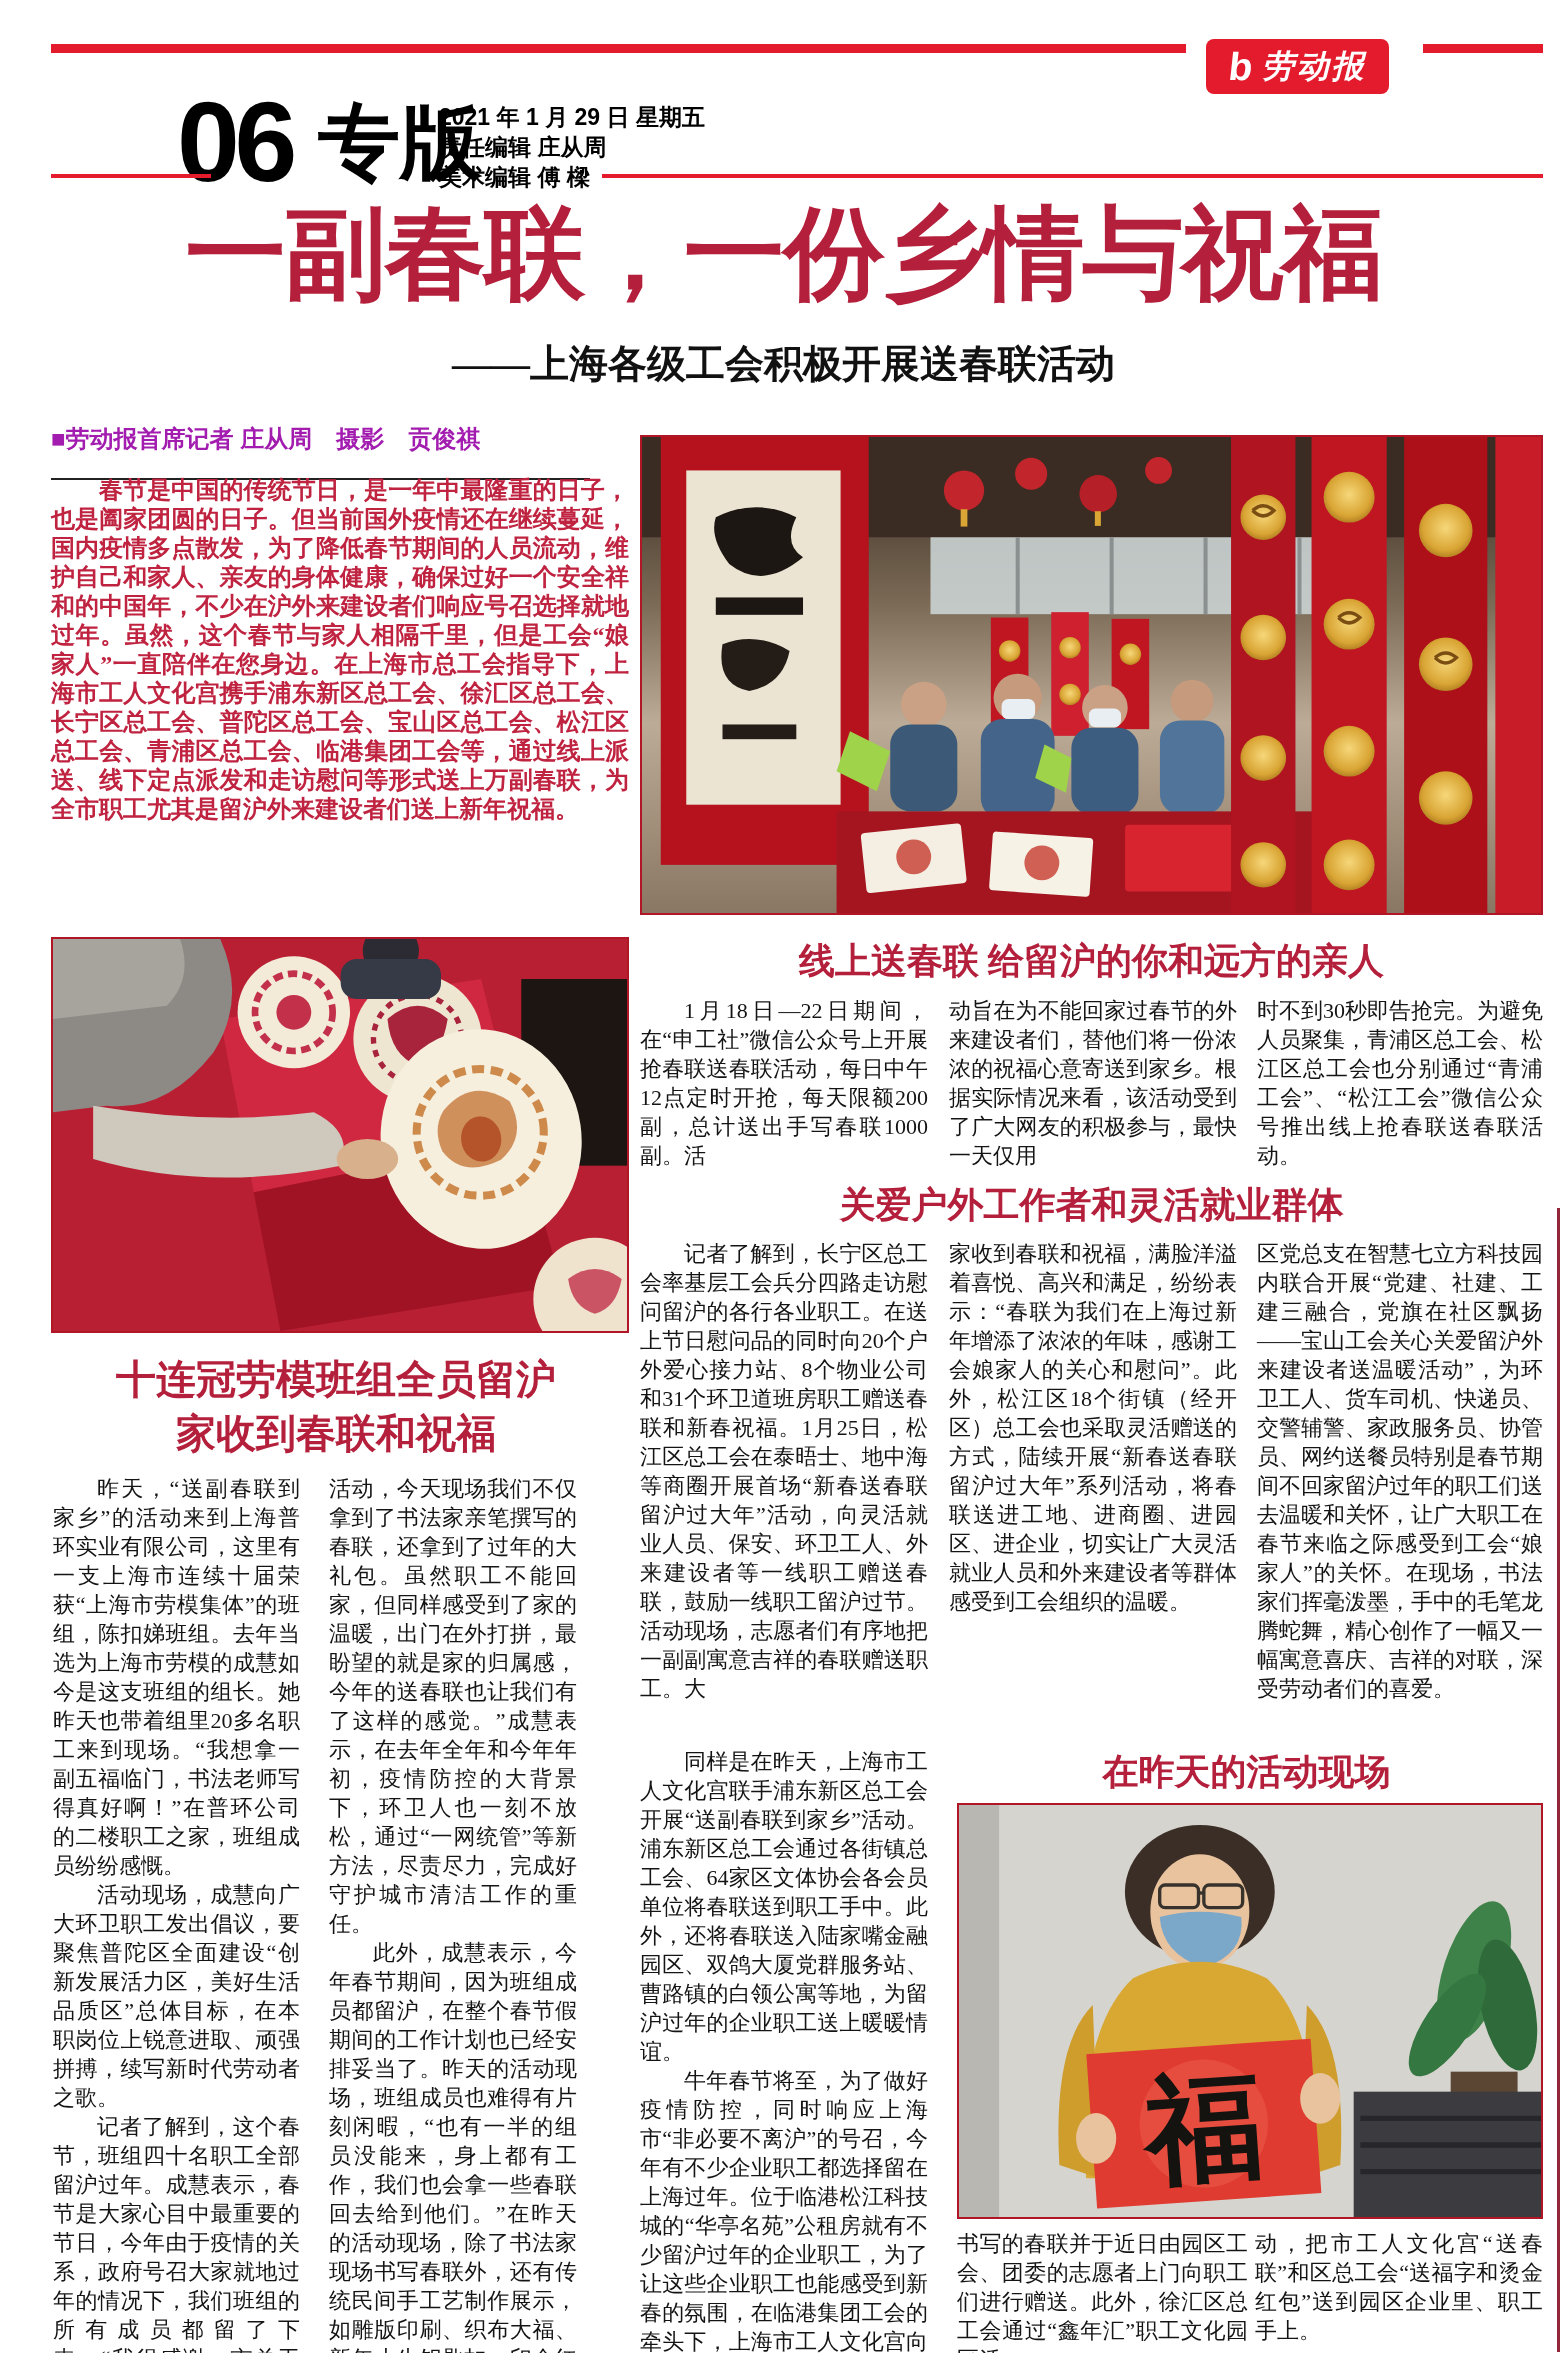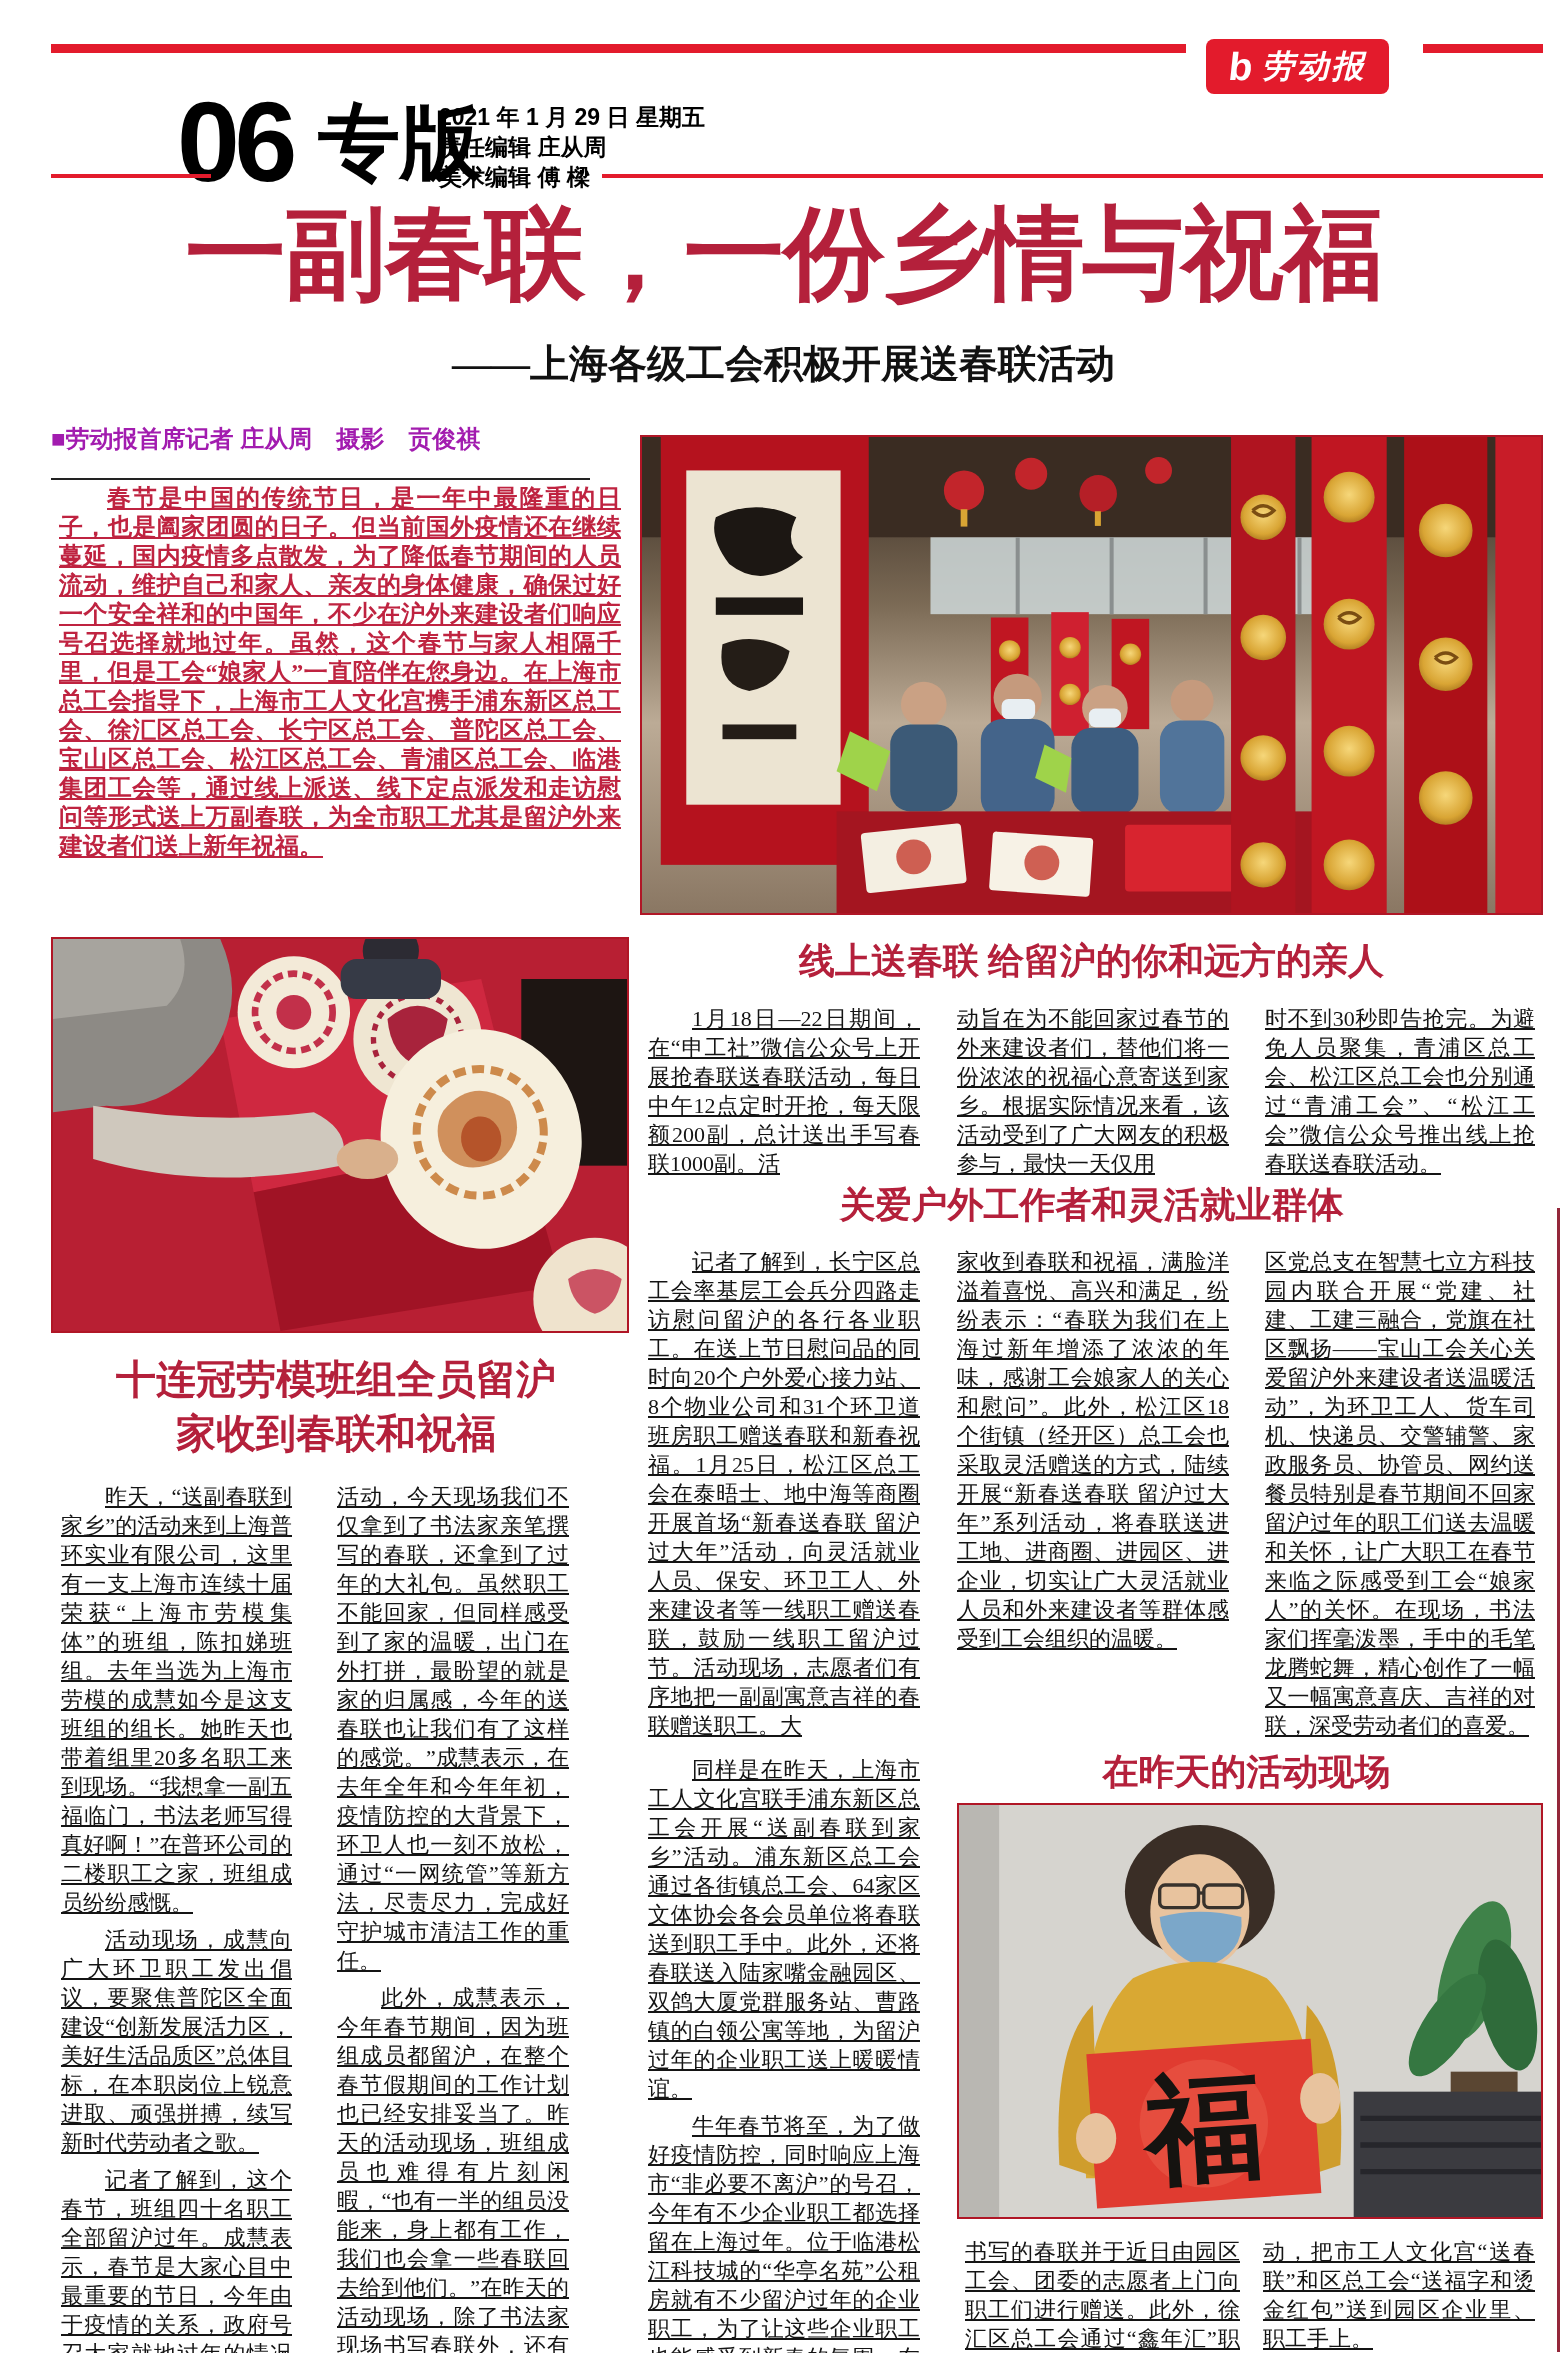--- a/index.html
+++ b/index.html
@@ -22,21 +22,21 @@
   .redline{position:absolute;height:4px;background:#e31b2c;}
   
   .headline{position:absolute;left:37px;top:194px;width:1493px;text-align:center;
             font-size:101px;line-height:1.2;font-weight:bold;color:#b4203b;letter-spacing:-1.3px;}
   .subhead{position:absolute;left:37px;top:337px;width:1493px;text-align:center;
            font-size:39px;font-weight:bold;color:#111;}
   .byline{position:absolute;left:51px;top:423px;width:539px;font-size:24px;font-weight:bold;color:#a21caf;
           border-bottom:2px solid #222;padding-bottom:23px;font-family:"Liberation Sans",sans-serif;}
   
   .col{position:absolute;text-align:justify;font-size:22px;line-height:29px;word-break:break-all;}
-  .col p{margin:8px;text-indent:2em;text-decoration:underline;}
+  .col p{margin:0;text-indent:2em;}
   .col p.cont{text-indent:0;}
   .intro{font-weight:bold;color:#bf2340;font-size:24px;line-height:29px;}
   .sec-h{position:absolute;text-align:center;font-weight:bold;color:#b4203b;font-size:36px;line-height:1.1;}
   .story-h{position:absolute;text-align:center;font-weight:bold;color:#b4203b;
            font-size:40px;line-height:54px;}
   
   .photo{position:absolute;border:2.7px solid #b01626;background:#fff;box-sizing:border-box;}
   .photo svg{display:block;width:100%;height:100%;}
   .rule-v{position:absolute;background:#93273a;}
 </style>

